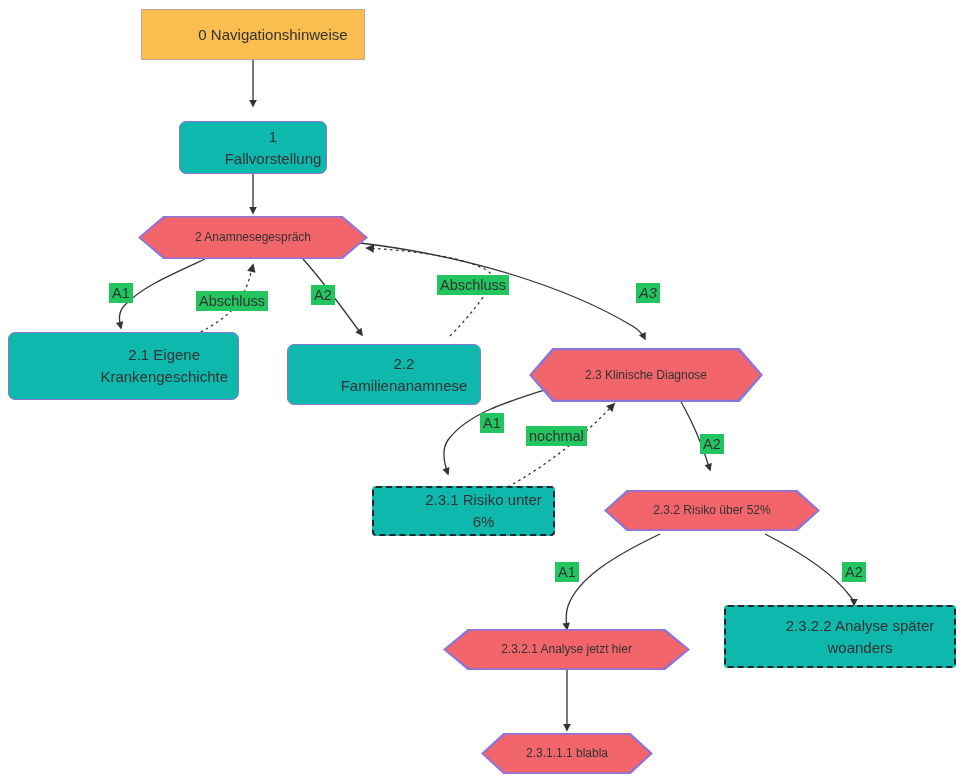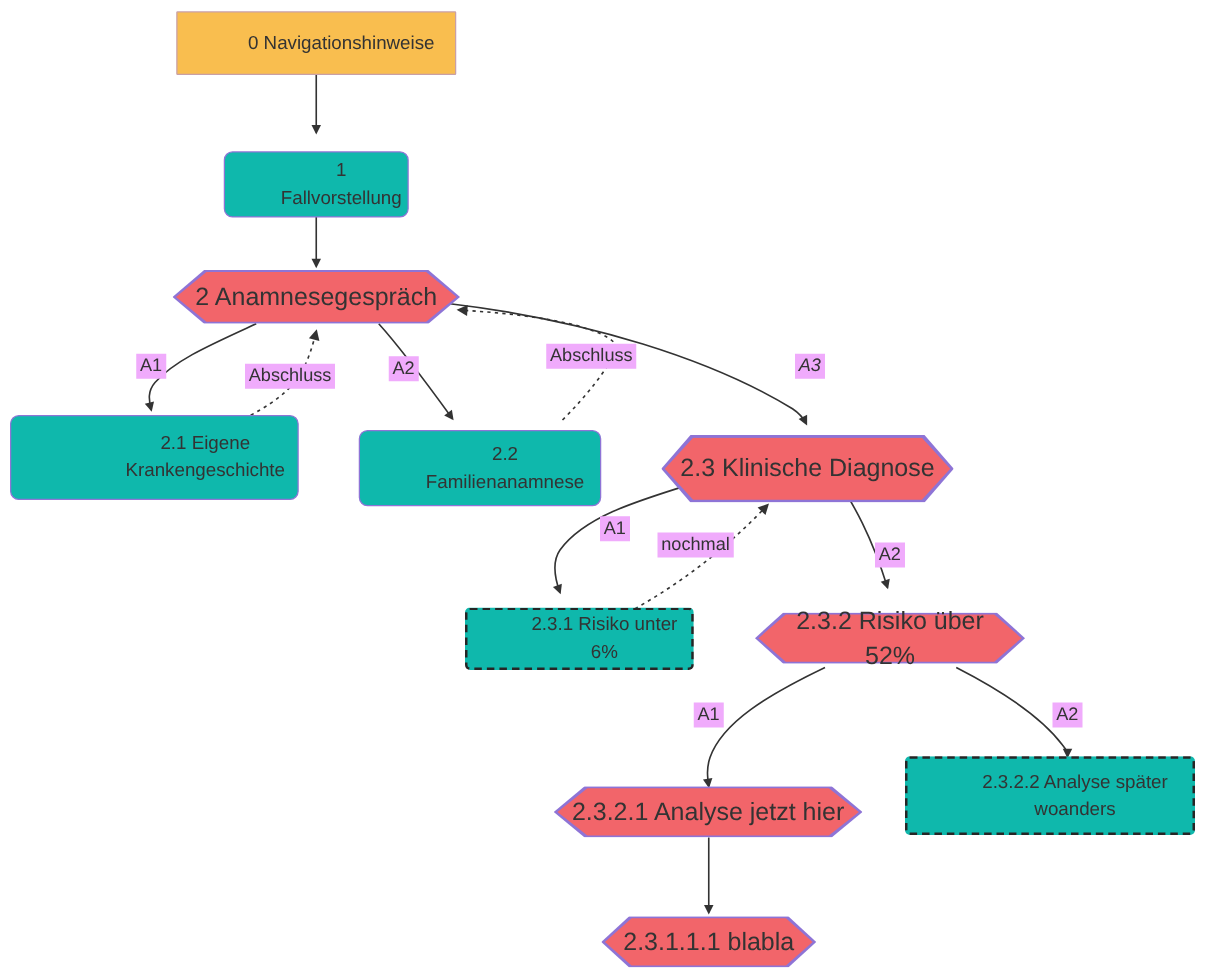--- a/index.html
+++ b/index.html
@@ -53,28 +53,28 @@
   .hexwrap{position:relative;width:100%;height:100%;}
   .hexwrap .hexborder,
   .hexwrap .hexfill{
     position:absolute;left:0;top:0;width:100%;height:100%;
   }
   .hexwrap .hexborder{background:#8E74D6;}
   .hexwrap .hexfill{background:#F2656A;}
   .hexwrap .hextext{
     position:absolute;left:0;top:0;width:100%;height:100%;
     display:flex;align-items:center;justify-content:center;
-    color:#333;font-size:20px;line-height:1.4;
+    color:#333;font-size:12px;line-height:1.4;
     padding:0 14px;box-sizing:border-box;
   }
 
   
   .elabel{
     position:absolute;
-    background:#f0abfc;
+    background:#22c55e;
     color:#333333;
     font-size:14.5px;
     line-height:1.25;
     padding:1px 3px;
     white-space:nowrap;
     z-index:4;
   }
 </style>
 </head>
 <body>

